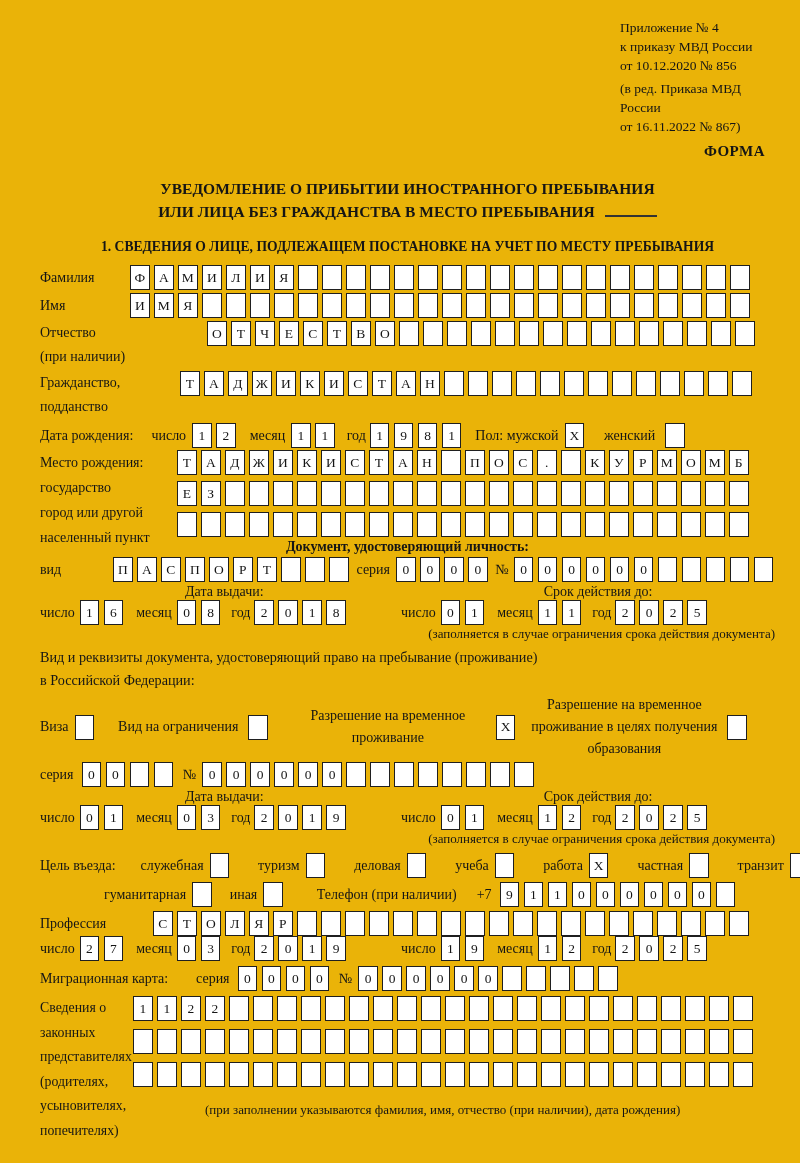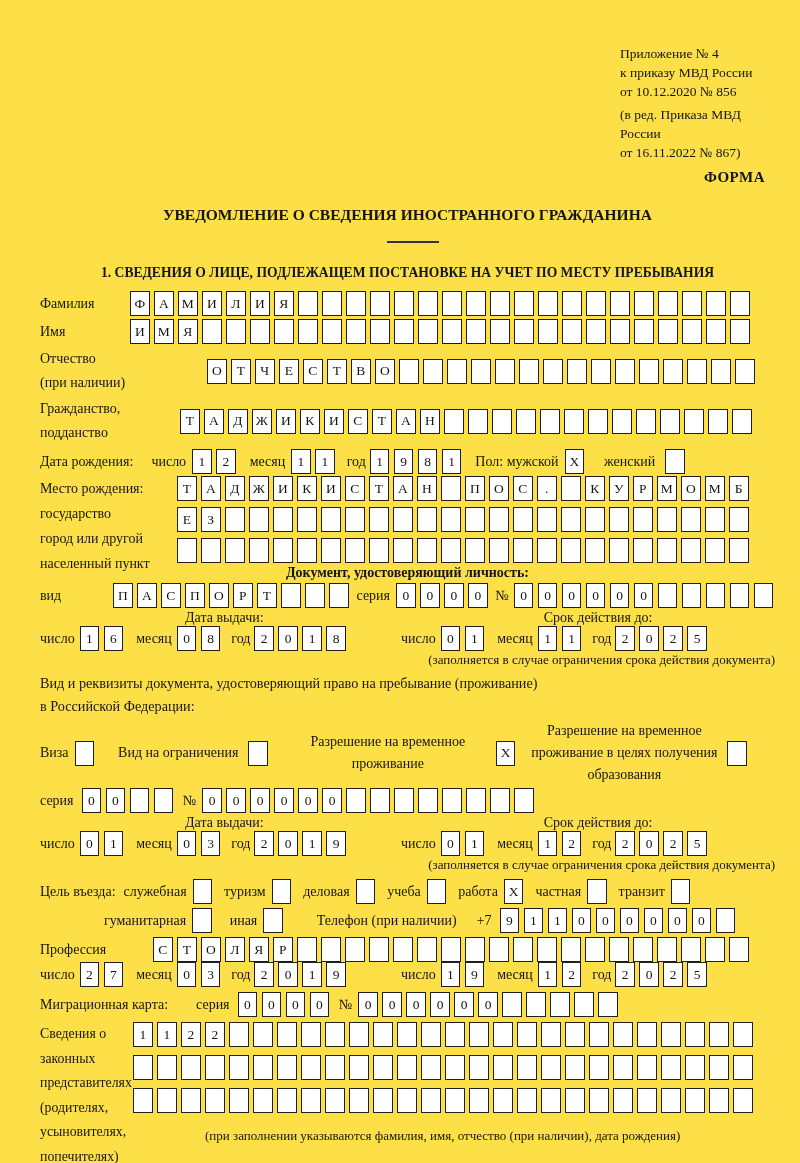--- a/index.html
+++ b/index.html
@@ -2,48 +2,48 @@
 <html><head>
 <meta charset="utf-8">
 <style>
   * { margin:0; padding:0; box-sizing:border-box; }
   html,body { background:#ffffff; }
   body {
     width:800px; height:1163px; overflow:hidden;
     font-family:"Liberation Serif","DejaVu Serif",serif;
     color:#151515; font-size:14px;
   }
-  .page { position:relative; width:800px; height:1163px; padding:44px 25px 0 40px; background:#fde047; }
+  .page { position:relative; width:800px; height:1163px; padding:18px 25px 0 40px; background:#eab308; }
 
   
   .boxes { display:inline-flex; gap:4.5px; flex:none; }
   .cb {
     width:19.5px; height:25px; flex:none;
     border:1.5px solid #1f1f1f; background:#fff;
     display:inline-flex; align-items:center; justify-content:center;
     font-size:13.5px; line-height:1;
   }
   .row { display:flex; align-items:center; }
-  .row.top { align-items:center; }
+  .row.top { align-items:flex-start; }
   .lbl { flex:none; }
 
   
   .hdr-right { margin-left:580px; font-size:13.5px; line-height:19px; }
   .hdr-right .gap { margin-top:4px; }
   .forma { text-align:right; font-weight:bold; font-size:15px; margin-top:7px; padding-right:10px; letter-spacing:.5px; }
 
   .title { text-align:center; font-weight:bold; font-size:15.5px; line-height:23px; margin-top:17px; }
   .title-underline { display:inline-block; width:52px; border-bottom:2px solid #333; margin-left:10px; height:14px; }
   .sec-heading { text-align:center; font-weight:bold; font-size:13.6px; margin-top:16px; }
 
   .w90 { width:90px; } .w167 { width:167px; } .w140 { width:140px; }
   .lbl2 { line-height:24px; }
 
   .mt10 { margin-top:10px; } .mt3 { margin-top:3px; } .mt2 { margin-top:2px; }
-  .mt4 { margin-top:4px; } .mt5 { margin-top:5px; } .mt6 { margin-top:6px; }
+  .mt4 { margin-top:4px; } .mt5 { margin-top:5px; } .mt6 { margin-top:6px;gap:17px; }
 
   
   .mr-labels { width:137px; height:87px; line-height:25px; flex:none; white-space:nowrap; }
   .mr-rows { display:flex; flex-direction:column; gap:6px; }
 
   .doc-heading { text-align:center; font-weight:bold; font-size:14px; margin-top:2px; }
 
   .w73 { width:73px; } .mr6 { margin-right:6px; } .mr8 { margin-right:8px; }
 
   .hdr2 { margin-top:2px; font-size:14px; }
@@ -75,23 +75,23 @@
   <div class="hdr-right">
     <div>Приложение № 4</div>
     <div>к приказу МВД России</div>
     <div>от 10.12.2020 № 856</div>
     <div class="gap">(в ред. Приказа МВД России</div>
     <div>от 16.11.2022 № 867)</div>
   </div>
   <div class="forma">ФОРМА</div>
 
   <div class="title">
-    <div>УВЕДОМЛЕНИЕ О СВЕДЕНИЯ ИНОСТРАННОГО ГРАЖДАНИНА</div>
+    <div>УВЕДОМЛЕНИЕ О ПРИБЫТИИ ИНОСТРАННОГО ПРЕБЫВАНИЯ</div>
     <div>
-      <span class="title-underline"></span>
+      <span>ИЛИ ЛИЦА БЕЗ ГРАЖДАНСТВА В МЕСТО ПРЕБЫВАНИЯ</span><span class="title-underline"></span>
     </div>
   </div>
 
   <div class="sec-heading">1. СВЕДЕНИЯ О ЛИЦЕ, ПОДЛЕЖАЩЕМ ПОСТАНОВКЕ НА УЧЕТ ПО МЕСТУ ПРЕБЫВАНИЯ</div>
 
   <div class="row mt10">
     <span class="lbl w90">Фамилия</span>
     <span class="boxes">
         <span class="cb">Ф</span>
         <span class="cb">А</span>

